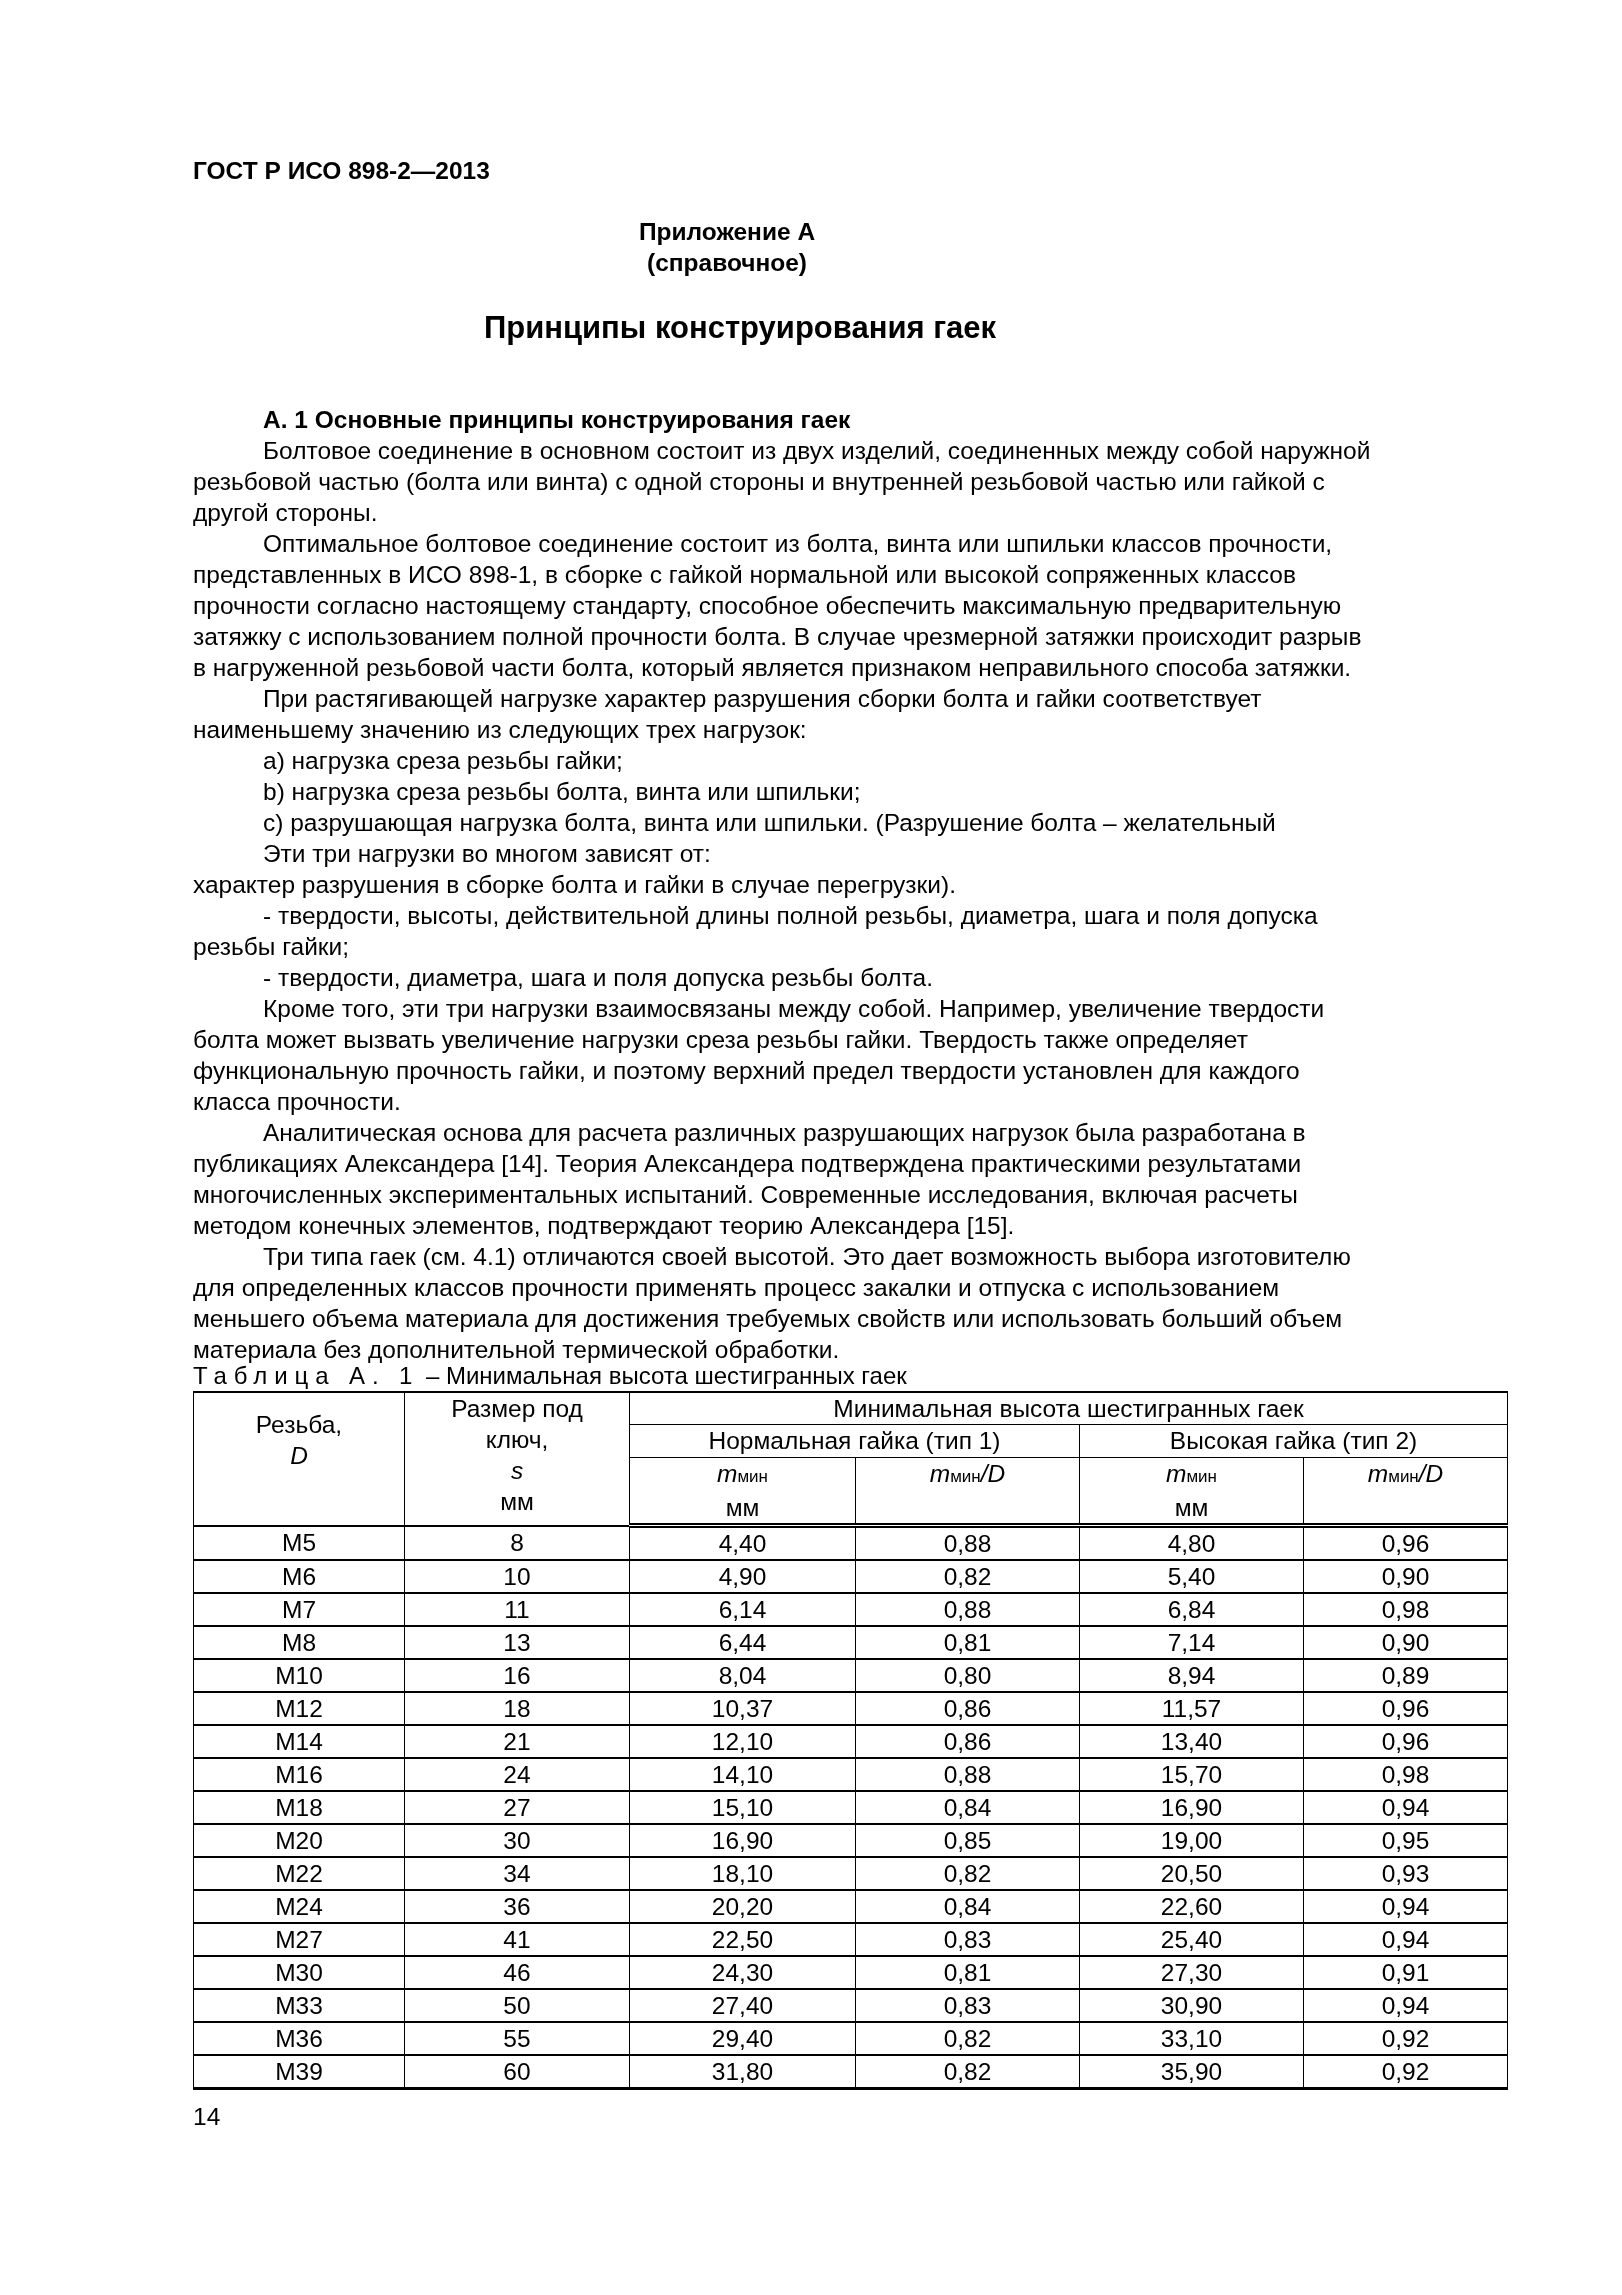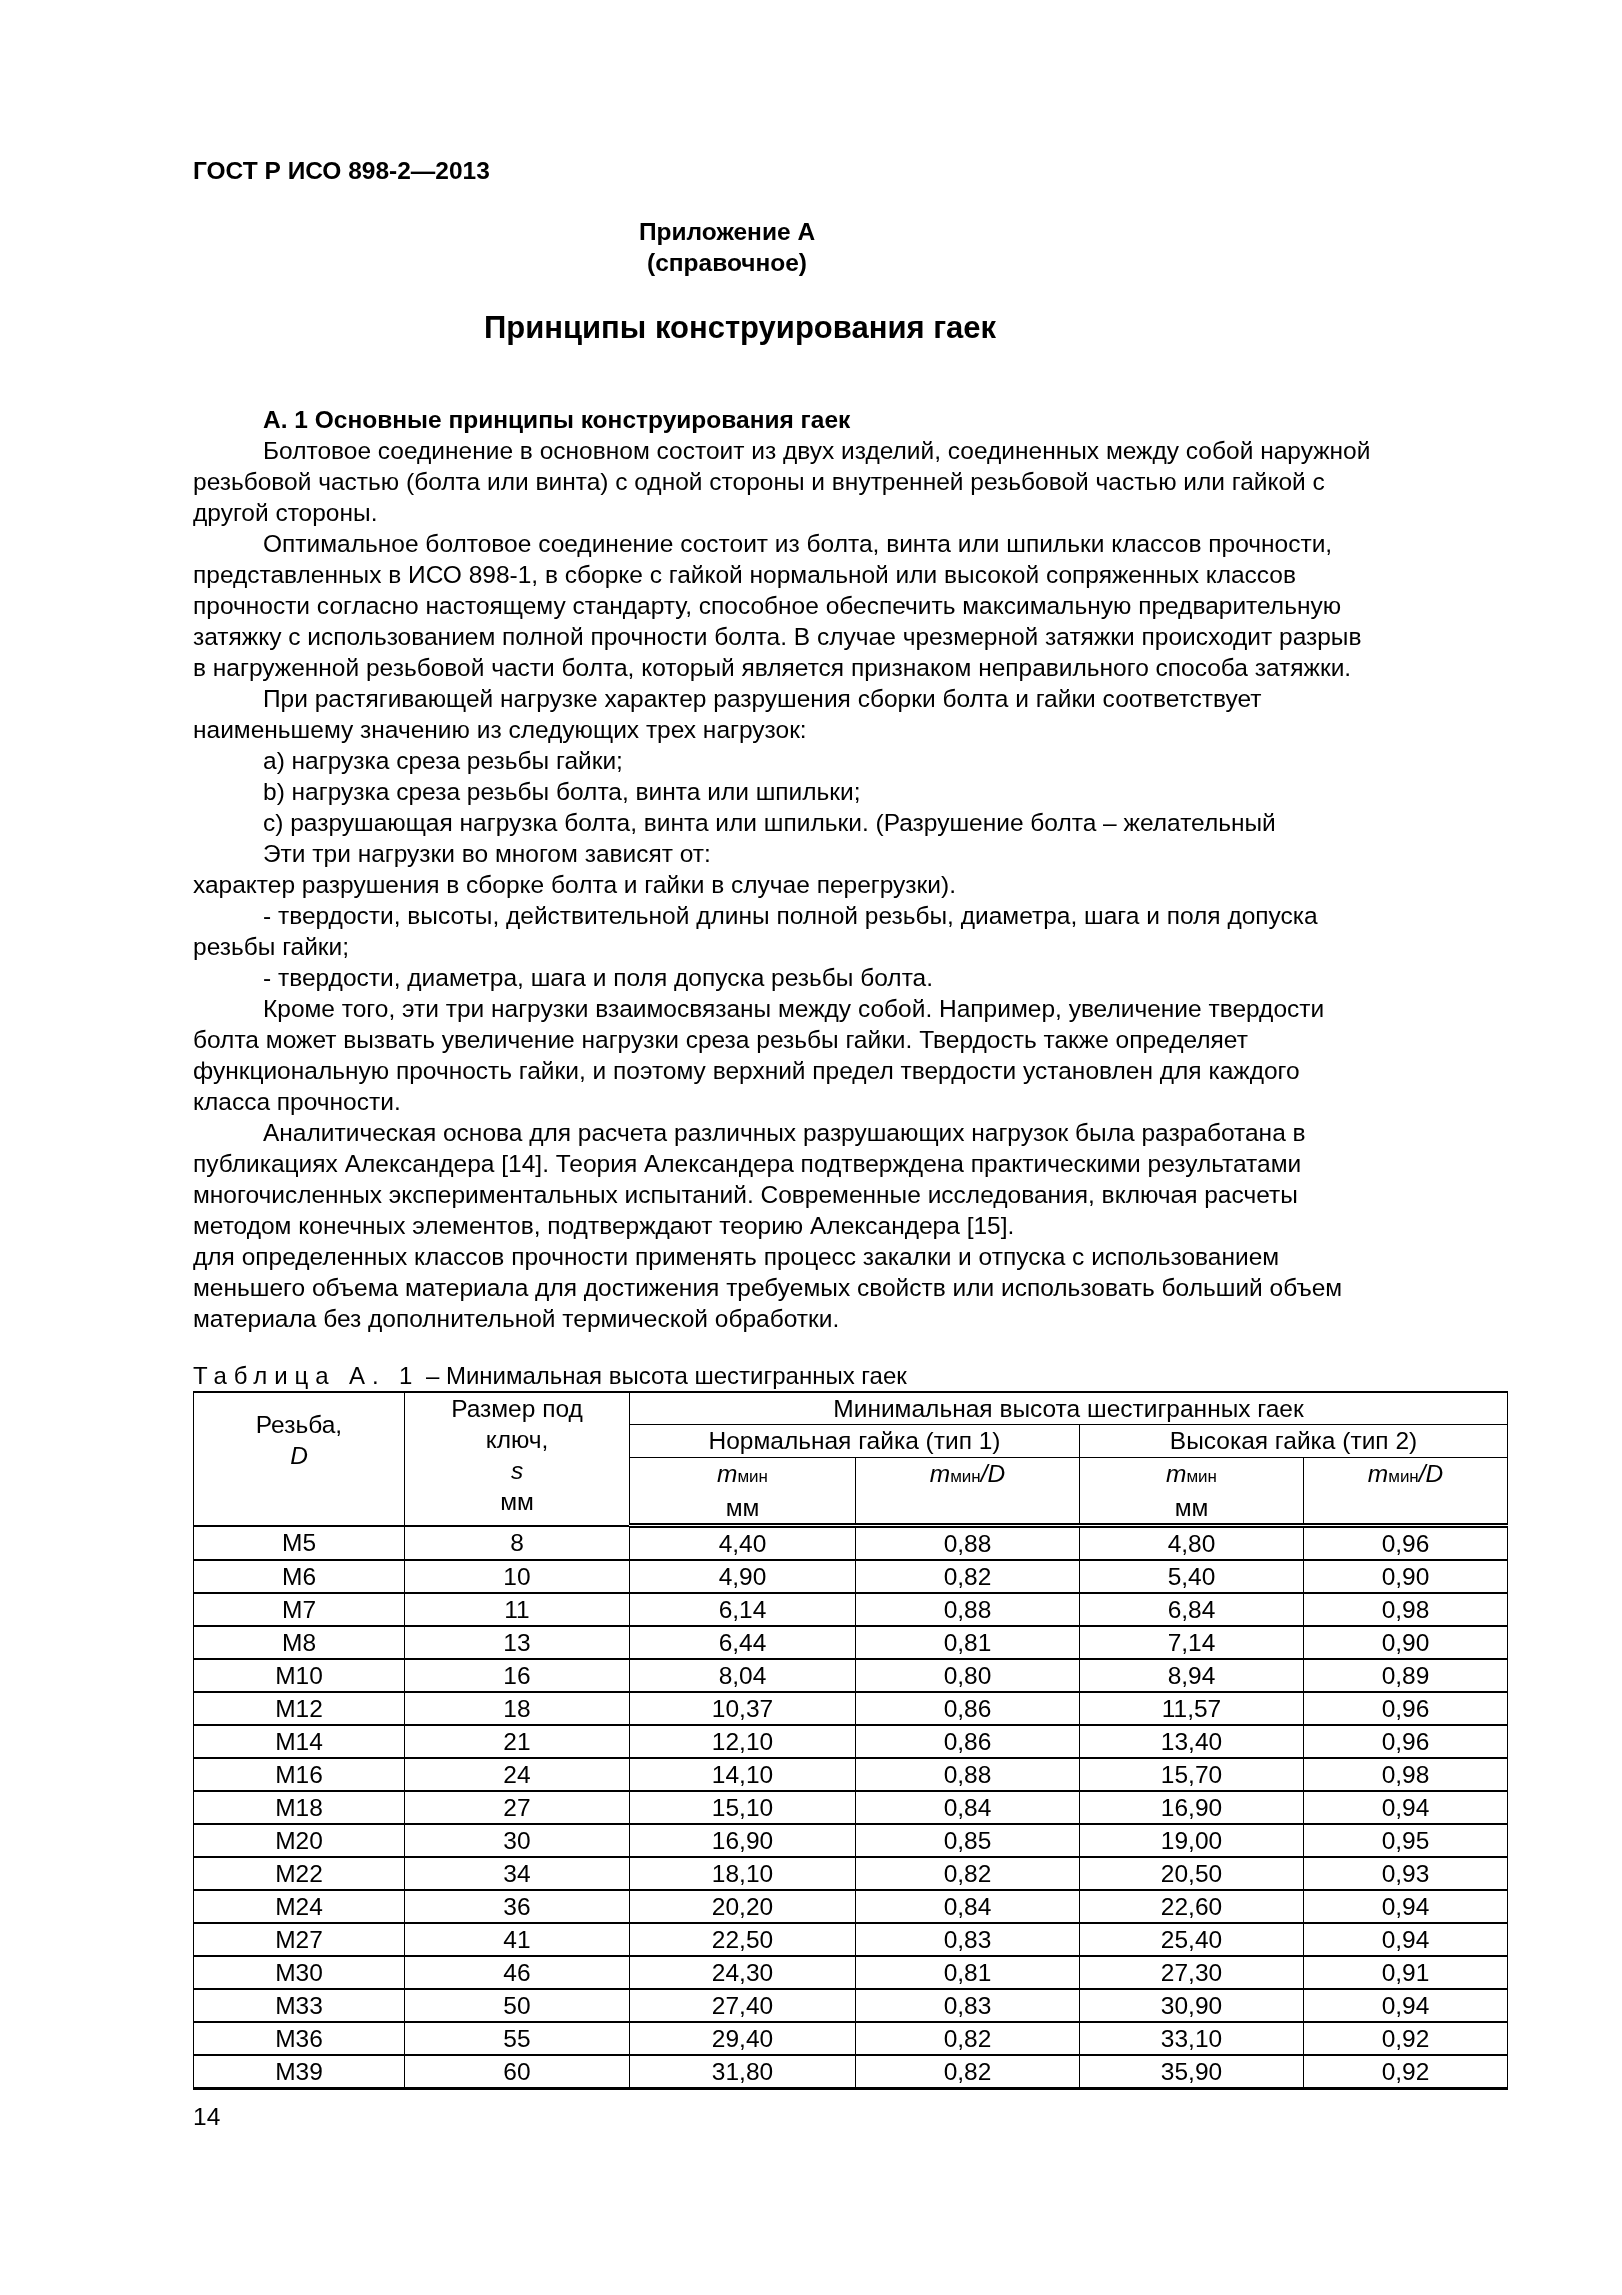--- a/index.html
+++ b/index.html
@@ -89,20 +89,21 @@
       <span class="line">резьбы гайки;</span>
       <span class="line indent">- твердости, диаметра, шага и поля допуска резьбы болта.</span>
       <span class="line indent">Кроме того, эти три нагрузки взаимосвязаны между собой. Например, увеличение твердости</span>
       <span class="line">болта может вызвать увеличение нагрузки среза резьбы гайки. Твердость также определяет</span>
       <span class="line">функциональную прочность гайки, и поэтому верхний предел твердости установлен для каждого</span>
       <span class="line">класса прочности.</span>
       <span class="line indent">Аналитическая основа для расчета различных разрушающих нагрузок была разработана в</span>
       <span class="line">публикациях Александера [14]. Теория Александера подтверждена практическими результатами</span>
       <span class="line">многочисленных экспериментальных испытаний. Современные исследования, включая  расчеты</span>
       <span class="line">методом конечных элементов, подтверждают теорию Александера [15].</span>
+      <span class="line indent">Три типа гаек (см. 4.1) отличаются своей высотой. Это дает возможность выбора изготовителю</span>
       <span class="line">для определенных классов прочности применять процесс закалки и отпуска с использованием</span>
       <span class="line">меньшего объема материала для достижения требуемых свойств или использовать больший объем</span>
       <span class="line">материала без дополнительной термической обработки.</span>
     </div>
 </div>
 
 <div class="caption">
   <span class="spaced">Таблица А. 1</span><span> – Минимальная высота шестигранных гаек</span>
 </div>
 

